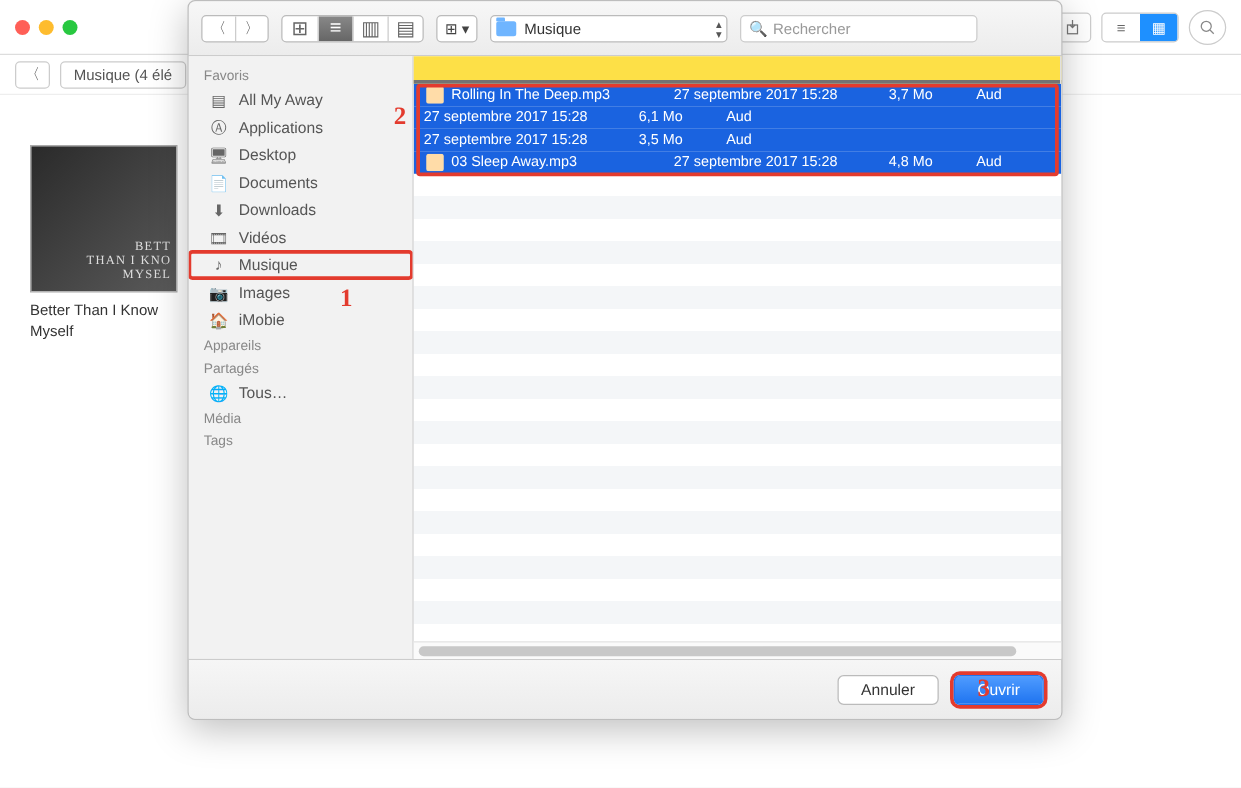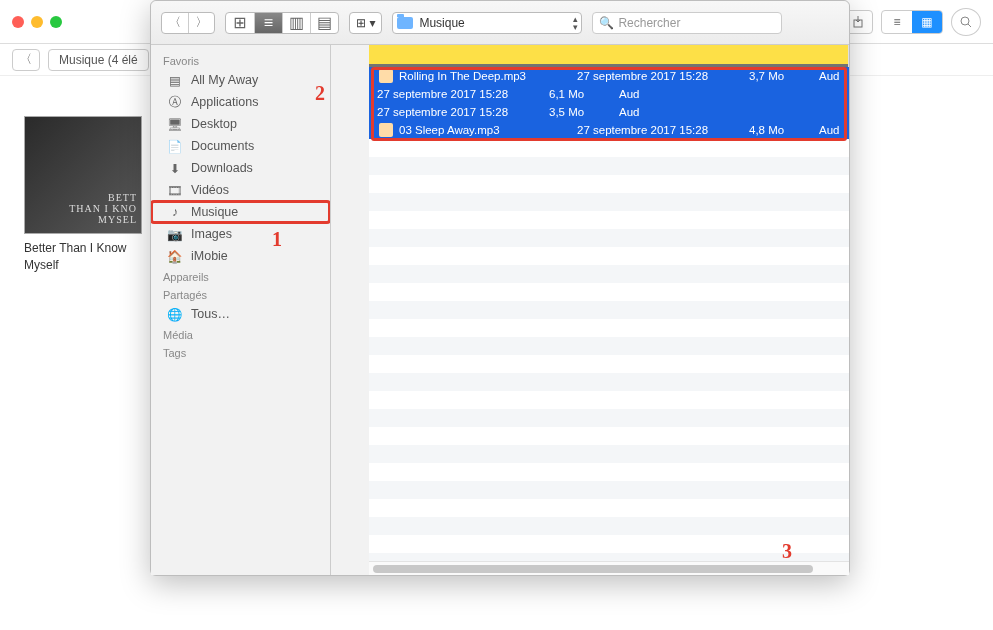--- a/index.html
+++ b/index.html
@@ -40,21 +40,21 @@
 .dropdown { display:flex; border:1px solid #bbb; border-radius:4px; height:22px; background:#fff; align-items:center; }
 .dropdown .lbl { padding: 0 6px; font-size:12px; color:#444;}
 .folder-pop { display:flex; align-items:center; border:1px solid #bbb; border-radius:4px; background:#fff; height:22px; padding:0 4px; gap:6px; flex:0 0 190px;}
 .folder-pop .foldericon { width:16px; height:12px; background:#6fb5ff; border-radius:2px; position:relative; }
 .folder-pop .foldericon::before{content:"";position:absolute;top:-3px;left:0;width:7px;height:3px;background:#6fb5ff;border-radius:1px 1px 0 0;}
 .folder-pop .txt { font-size:12px; color:#333; flex:1;}
 .folder-pop .updown { font-size:9px; color:#555; line-height:8px; text-align:center;}
 .searchbox { flex:1; max-width:190px; border:1px solid #ccc; border-radius:4px; background:#fff; height:22px; display:flex; align-items:center; padding:0 6px; gap:4px; color:#999; font-size:12px;}
 .searchbox .mag { font-size:12px; }
 
-.dlg-body { flex:1; display:flex; min-height:0;gap:38px; }
+.dlg-body { flex:1; display:flex; min-height:0; }
 .sidebar { width: 180px; background:#f2f2f2; border-right:1px solid #ccc; padding: 6px 0; overflow:auto; font-size:12.5px; color:#555; }
 .sidebar .sect { padding: 4px 12px 2px; font-size:11px; color:#888; }
 .sidebar .item { display:flex; align-items:center; gap:8px; padding: 3px 12px 3px 16px; cursor:default; }
 .sidebar .item .ic { width:16px; height:16px; display:flex; align-items:center; justify-content:center; color:#666; }
 .sidebar .item.highlighted { outline: 3px solid #e33b2e; outline-offset:-2px; border-radius:3px; }
 
 .filepane { flex:1; display:flex; flex-direction:column; background:#fff; min-width:0;}
 .colheaders { display:flex; height:22px; border-bottom:3px solid #737373; font-size:11px; color:#555; background:#fde047;flex-direction:column; }
 .colheaders > div { display:flex; align-items:center; padding:0 8px; border-right:1px solid #e0e0e0; }
 .col-name { flex: 0 0 200px; justify-content:space-between; }
@@ -252,17 +252,21 @@
             </div>
           </div>
         <div class="selection-outline"></div>
       </div>
       <div class="hscroll">
         <div class="thumb"></div>
       </div>
     </div>
   </div>
 
+  <div class="dlg-footer">
+    <div class="btn">Annuler</div>
+    <div class="btn primary outlined">Ouvrir</div>
+  </div>
 </div>
 
 <div class="callout c1">1</div>
 <div class="callout c2">2</div>
 <div class="callout c3">3</div>
 
 </body></html>

